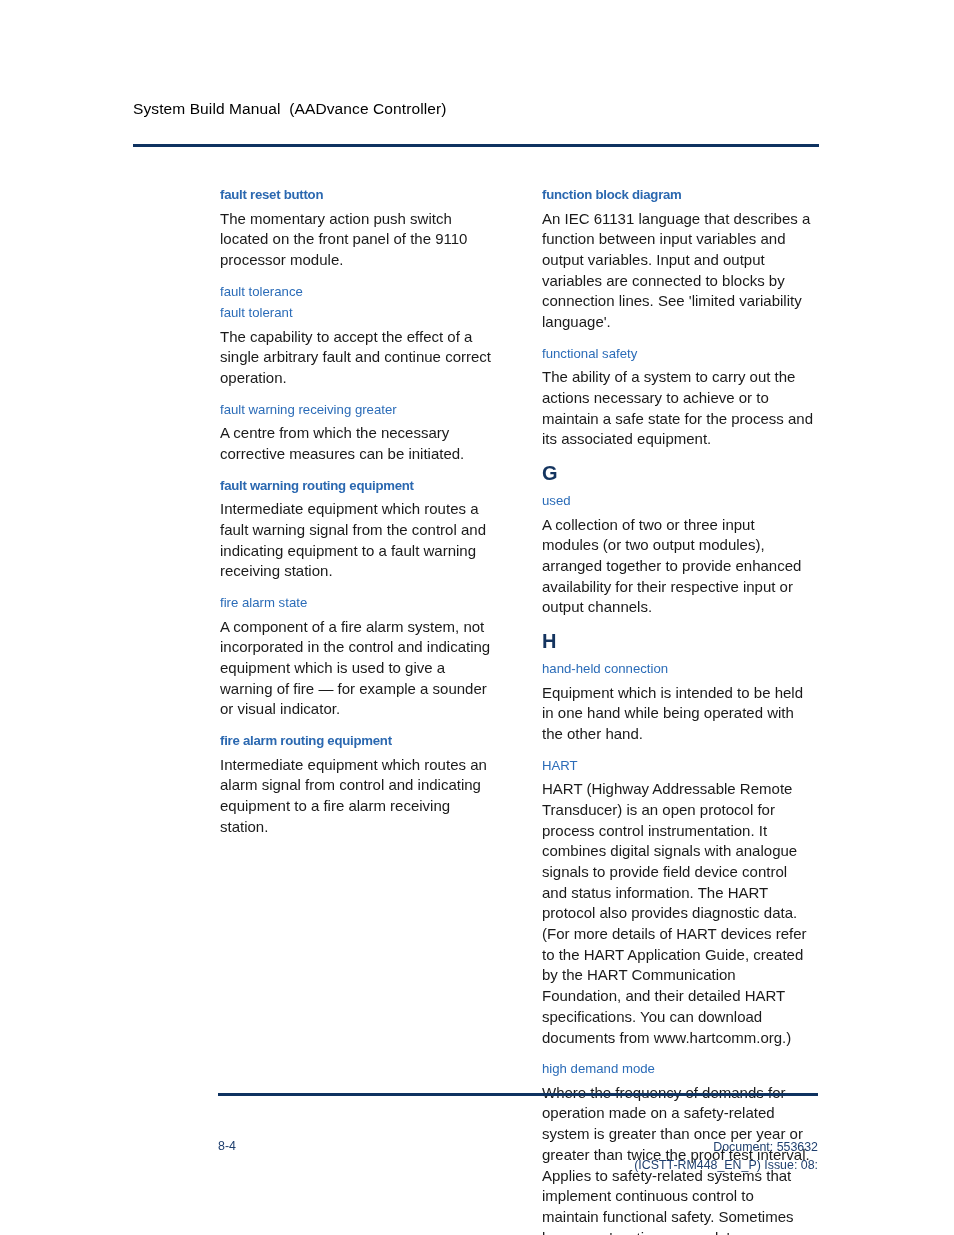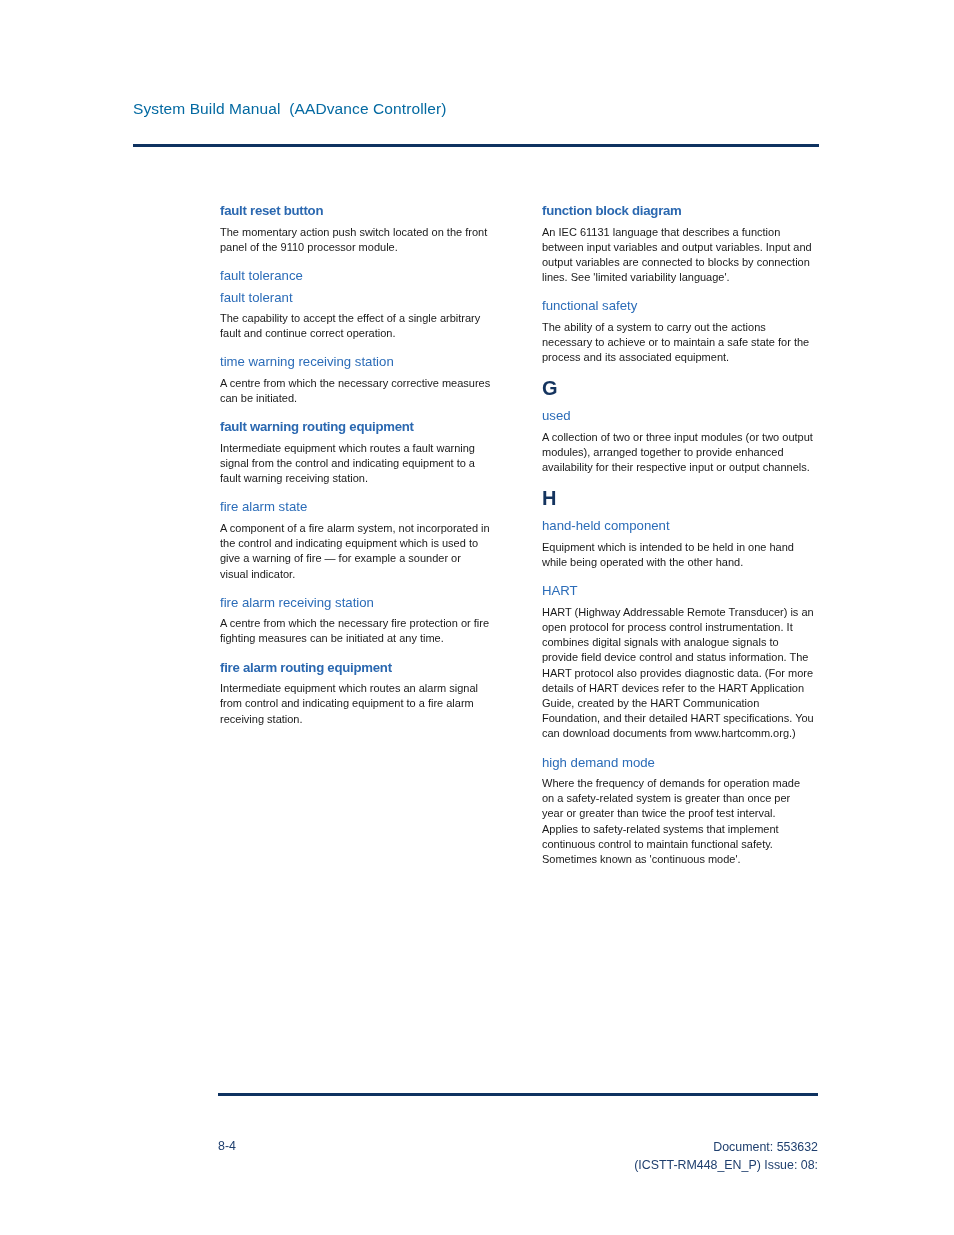--- a/index.html
+++ b/index.html
@@ -26,21 +26,21 @@
 
   
   .page-header {
     position: absolute;
     left: 133px;
     top: 100px;
     width: 686px;
   }
   .page-header-title {
     font-size: 15.5px;
-    color: #0369a1;
+    color: #000000;
     letter-spacing: 0.1px;
     white-space: pre;
     font-family: "Liberation Sans", sans-serif;
   }
   .header-rule {
     position: absolute;
     left: 133px;
     top: 144px;
     width: 686px;
     height: 3px;
@@ -50,42 +50,42 @@
   
   .columns {
     position: absolute;
     left: 220px;
     top: 186px;
     width: 600px;
     height: 890px;
   }
   .col {
     position: absolute;
-    top: 17px;
+    top: 1px;
     width: 272px;
   }
   .col-left  { left: 0px; }
   .col-right { left: 322px; }
 
   
   .term {
     color: #2b6cb8;
     font-size: 13.2px;
     line-height: 1.18;
     margin: 0 0 6px 0;
     font-weight: normal;
   }
   .term.bold {
     font-weight: bold;
     font-stretch: condensed;
     letter-spacing: -0.25px;
     color: #2b68b0;
   }
   .def {
-    font-size: 11px;
+    font-size: 15px;
     line-height: 1.38;
     color: #1a1a1a;
     margin: 0 0 13px 0;
     font-family: "Liberation Serif", serif;
     font-family: "Liberation Sans", sans-serif;
   }
   .entry { margin-bottom: 0; }
 
   .letter {
     color: #14345f;
@@ -145,57 +145,53 @@
           <div class="def">The momentary action push switch located on the front panel of the 9110 processor module.</div>
         </div>
         <div class="entry">
           <div class="term">fault tolerance</div>
         </div>
         <div class="entry">
           <div class="term">fault tolerant</div>
           <div class="def">The capability to accept the effect of a single arbitrary fault and continue correct operation.</div>
         </div>
         <div class="entry">
-          <div class="term">time warning receiving station</div>
+          <div class="term">fault warning receiving greater</div>
           <div class="def">A centre from which the necessary corrective measures can be initiated.</div>
         </div>
         <div class="entry">
           <div class="term bold">fault warning routing equipment</div>
           <div class="def">Intermediate equipment which routes a fault warning signal from the control and indicating equipment to a fault warning receiving station.</div>
         </div>
         <div class="entry">
           <div class="term">fire alarm state</div>
           <div class="def">A component of a fire alarm system, not incorporated in the control and indicating equipment which is used to give a warning of fire — for example a sounder or visual indicator.</div>
         </div>
         <div class="entry">
-          <div class="term">fire alarm receiving station</div>
-          <div class="def">A centre from which the necessary fire protection or fire fighting measures can be initiated at any time.</div>
-        </div>
-        <div class="entry">
           <div class="term bold">fire alarm routing equipment</div>
           <div class="def">Intermediate equipment which routes an alarm signal from control and indicating equipment to a fire alarm receiving station.</div>
         </div>
       </div>
     <div class="col col-right">
         <div class="entry">
           <div class="term bold">function block diagram</div>
           <div class="def">An IEC 61131 language that describes a function between input variables and output variables. Input and output variables are connected to blocks by connection lines. See 'limited variability language'.</div>
         </div>
         <div class="entry">
           <div class="term">functional safety</div>
           <div class="def">The ability of a system to carry out the actions necessary to achieve or to maintain a safe state for the process and its associated equipment.</div>
         </div>
         <div class="letter">G</div>
         <div class="entry">
           <div class="term">used</div>
           <div class="def">A collection of two or three input modules (or two output modules), arranged together to provide enhanced availability for their respective input or output channels.</div>
         </div>
         <div class="letter">H</div>
         <div class="entry">
-          <div class="term">hand-held component</div>
+          <div class="term">hand-held connection</div>
           <div class="def">Equipment which is intended to be held in one hand while being operated with the other hand.</div>
         </div>
         <div class="entry">
           <div class="term">HART</div>
           <div class="def">HART (Highway Addressable Remote Transducer) is an open protocol for process control instrumentation. It combines digital signals with analogue signals to provide field device control and status information. The HART protocol also provides diagnostic data. (For more details of HART devices refer to the HART Application Guide, created by the HART Communication Foundation, and their detailed HART specifications. You can download documents from www.hartcomm.org.)</div>
         </div>
         <div class="entry">
           <div class="term">high demand mode</div>
           <div class="def">Where the frequency of demands for operation made on a safety-related system is greater than once per year or greater than twice the proof test interval. Applies to safety-related systems that implement continuous control to maintain functional safety. Sometimes known as 'continuous mode'.</div>
         </div>

